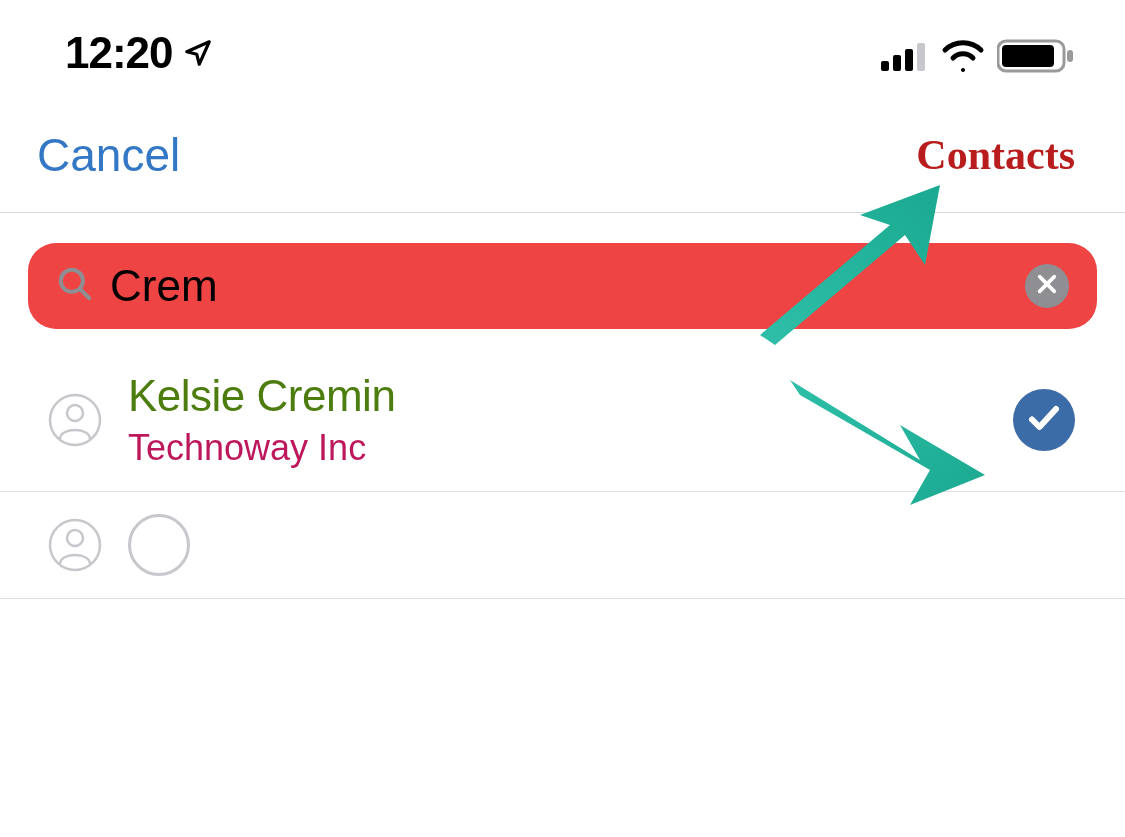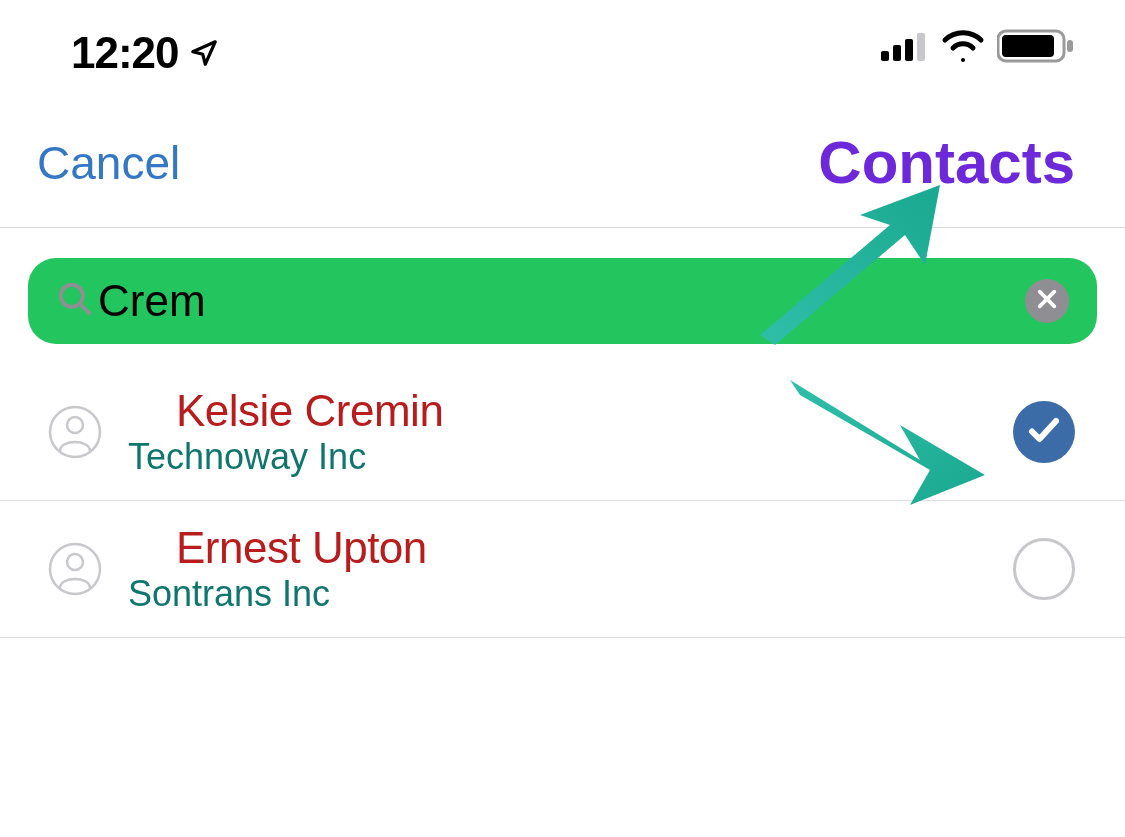--- a/index.html
+++ b/index.html
@@ -7,23 +7,22 @@
       width: 1125px;
       height: 837px;
       font-family: -apple-system, BlinkMacSystemFont, "Helvetica Neue", sans-serif;
       background: #fff;
       position: relative;
       overflow: hidden;
     }
     .status-bar {
       display: flex;
       justify-content: space-between;
-      align-items: flex-start;
+      align-items: flex-end;
       padding: 28px 50px 10px 65px;
-      margin-left: 6px;
     }
     .status-left {
       display: flex;
       align-items: center;
       gap: 10px;
       font-size: 44px;
       font-weight: 600;
       letter-spacing: -1px;
     }
     .status-right {
@@ -41,34 +40,35 @@
     .nav-cancel, .nav-done {
       font-size: 46px;
       color: #3478c5;
       font-weight: 400;
       background: none;
       border: none;
       cursor: pointer;
     }
     .nav-done { font-weight: 600; }
     .nav-title {
-      font-size: 60px;
+      font-size: 42px;
       font-weight: 600;
-      color: #6d28d9;
+      color: #b91c1c;
+      font-family: Liberation Serif, serif;
     }
     .search-wrap {
       padding: 30px 28px 20px 28px;
     }
     .search-field {
       display: flex;
       align-items: center;
-      background: #22c55e;
+      background: #ef4444;
       border-radius: 28px;
       padding: 18px 28px;
-      gap: 4px;
+      gap: 16px;
     }
     .search-input {
       flex: 1;
       border: none;
       background: transparent;
       font-size: 44px;
       color: #000;
       outline: none;
       font-family: inherit;
     }
@@ -95,28 +95,27 @@
     }
     .avatar {
       width: 54px;
       height: 54px;
       flex-shrink: 0;
     }
     .contact-info { flex: 1; }
     .contact-name {
       font-size: 44px;
       font-weight: 400;
-      color: #b91c1c;
+      color: #4d7c0f;
       letter-spacing: -0.5px;
-      margin-left: 48px;
     }
     .contact-company {
       font-size: 36px;
-      color: #0f766e;
-      margin-top: 0;
+      color: #be185d;
+      margin-top: 6px;
     }
     .selection {
       width: 62px;
       height: 62px;
       border-radius: 50%;
       flex-shrink: 0;
       display: flex;
       align-items: center;
       justify-content: center;
     }
@@ -214,24 +213,20 @@
 </div>
 
 <div class="contact-row">
   <span class="avatar">
     <svg width="54" height="54" viewBox="0 0 54 54">
       <circle cx="27" cy="27" r="25" stroke="#c7c7cc" stroke-width="2.5" fill="none"></circle>
       <circle cx="27" cy="20" r="8" stroke="#c7c7cc" stroke-width="2.5" fill="none"></circle>
       <path d="M12 46 C12 34 42 34 42 46" stroke="#c7c7cc" stroke-width="2.5" fill="none"></path>
     </svg>
   </span>
-  <div class="contact-info">
-    <div class="contact-name">Ernest Upton</div>
-    <div class="contact-company">Sontrans Inc</div>
-  </div>
   <div class="selection unselected"></div>
 </div>
 
 <svg class="arrow arrow1" viewBox="0 0 210 160">
   <defs>
     <linearGradient id="g1" x1="0%" y1="100%" x2="100%" y2="0%">
       <stop offset="0%" stop-color="#2fbfa8"></stop>
       <stop offset="100%" stop-color="#1aa890"></stop>
     </linearGradient>
   </defs>

